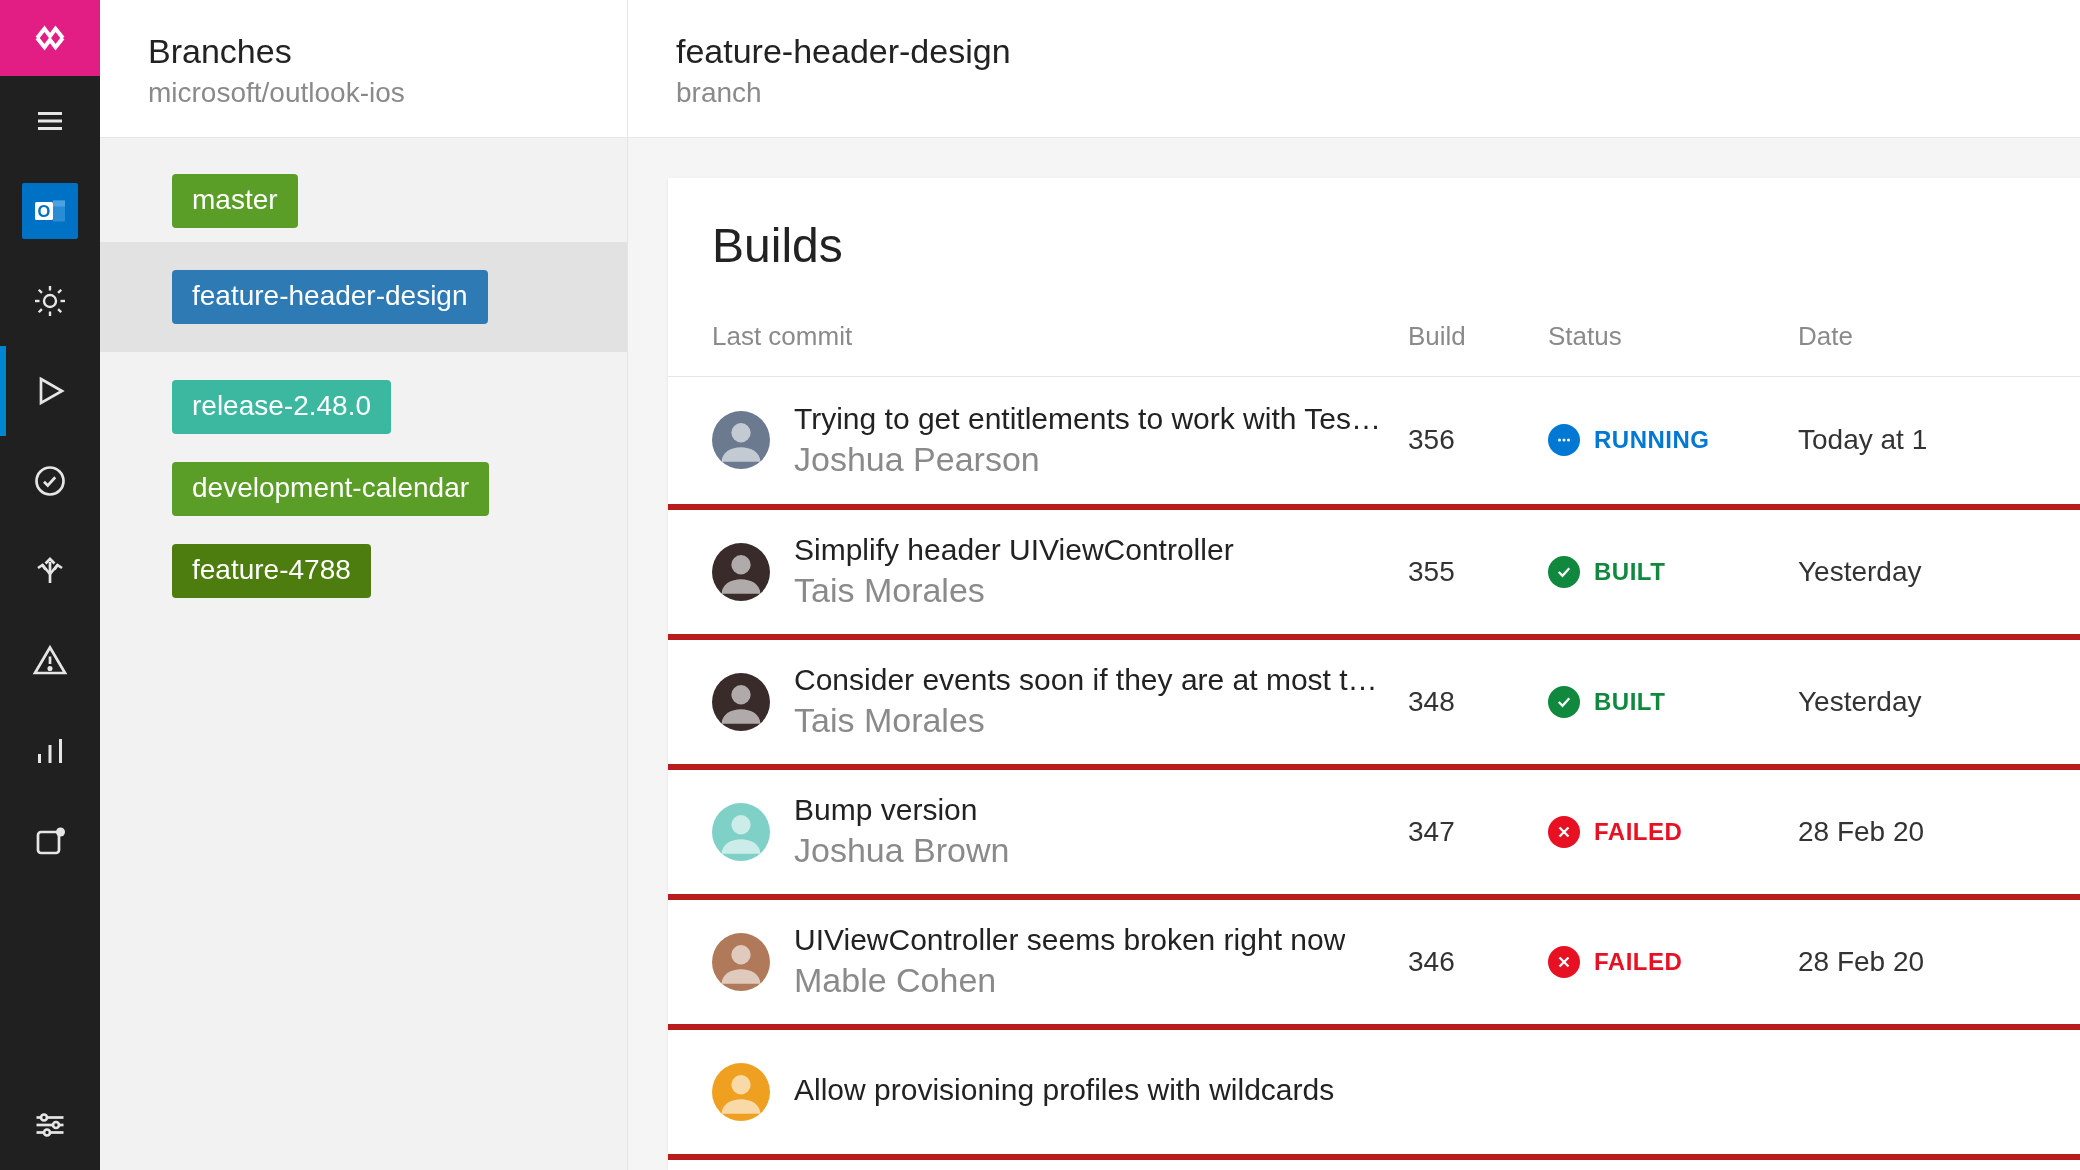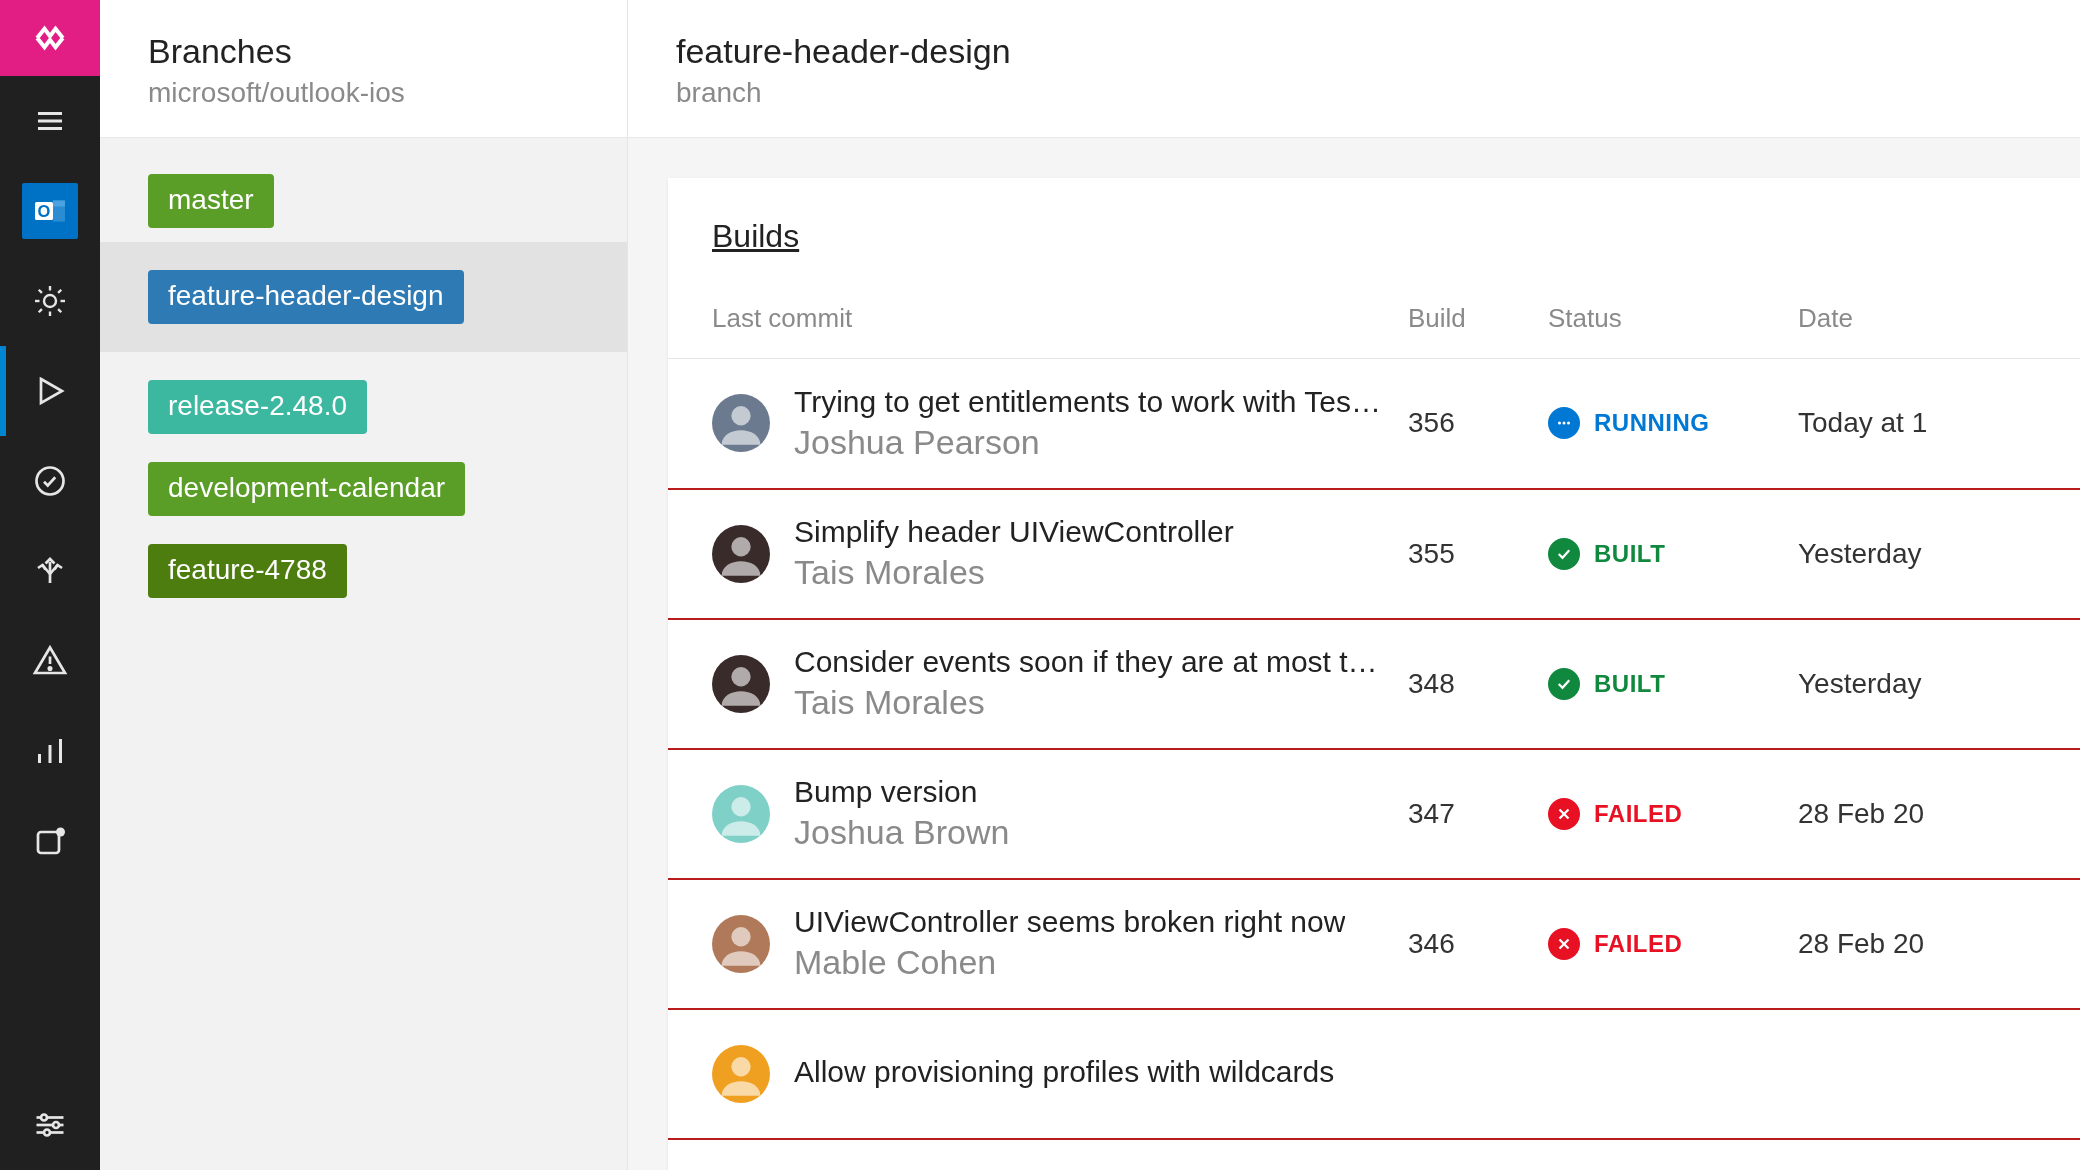--- a/index.html
+++ b/index.html
@@ -83,21 +83,21 @@
   }
   .branches-header .repo-path {
     font-size: 28px;
     color: #8a8a8a;
     font-weight: 300;
   }
   .branch-list {
     padding: 36px 0;
   }
   .branch-row {
-    padding: 0 48px;
+    padding: 0 72px;
     margin-bottom: 28px;
     cursor: pointer;
   }
   .branch-row.selected {
     background: #e2e2e2;
     padding-top: 28px;
     padding-bottom: 28px;
     margin-bottom: 28px;
     margin-top: -14px;
   }
@@ -145,43 +145,42 @@
     flex: 1;
     overflow: hidden;
   }
   .card {
     background: #fff;
     box-shadow: 0 1px 3px rgba(0,0,0,0.08);
     padding: 40px 0 0 0;
     height: 100%;
   }
   .card-title {
-    font-size: 32px;
+    font-size: 48px;
     font-weight: 400;
     color: #222;
     padding: 0 44px 28px 44px;
-    text-decoration: underline;
   }
 
   
   .build-table {
     width: 100%;
     border-collapse: collapse;
   }
   .build-table thead th {
     text-align: left;
     font-size: 26px;
     font-weight: 400;
     color: #8a8a8a;
     padding: 20px 0 24px 0;
     border-bottom: 1px solid #e6e6e6;
   }
   .build-table thead th:first-child { padding-left: 44px; }
   .build-table tbody tr {
-    border-bottom: 2px solid #b91c1c;
+    border-bottom: 6px solid #b91c1c;
     height: 130px;
   }
   .build-table td {
     vertical-align: middle;
     font-size: 28px;
     color: #333;
     padding: 20px 0;
   }
   .commit-cell {
     padding-left: 44px;

